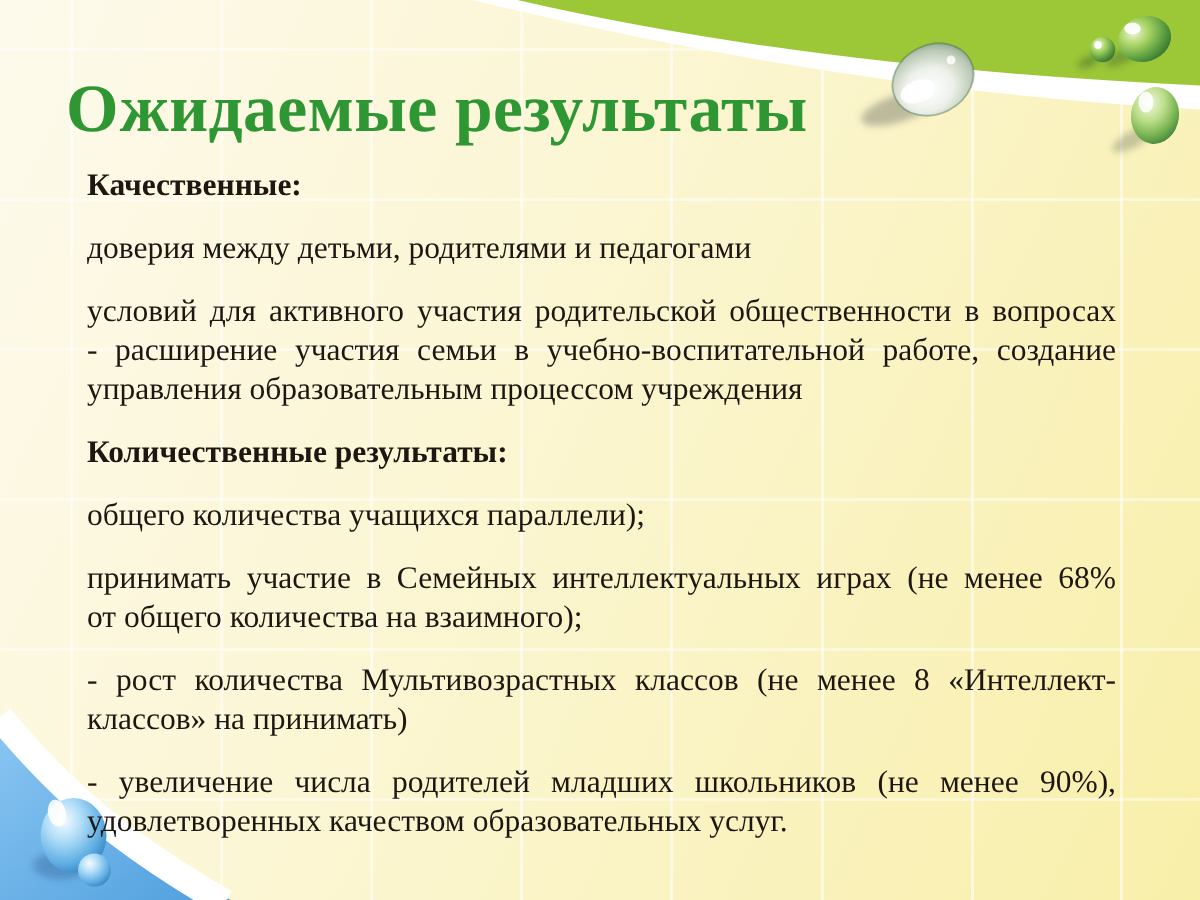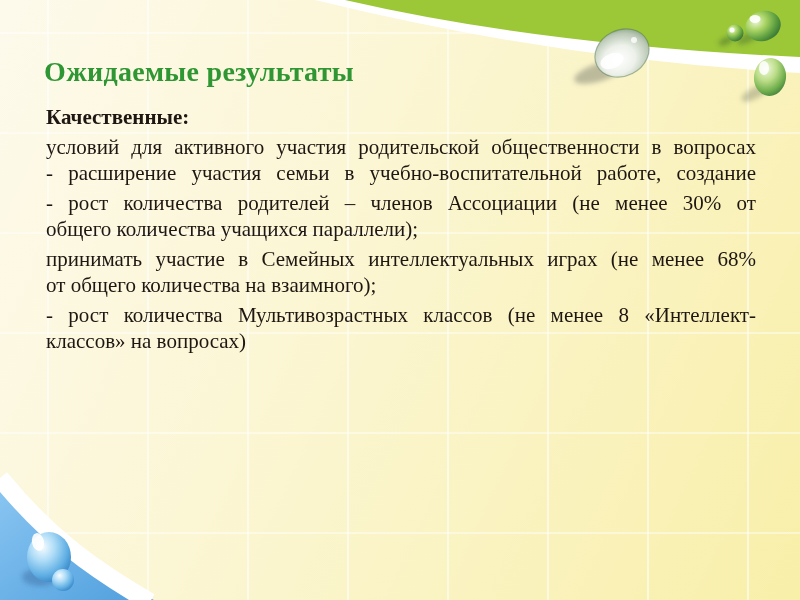--- a/index.html
+++ b/index.html
@@ -18,29 +18,29 @@
       linear-gradient(115deg,#FDFAEC 0%,#FBF5CE 50%,#F8EFA9 100%);
   }
   .swoosh{position:absolute;pointer-events:none;}
   .swoosh.tr{top:0;left:0;}
   .swoosh.bl{top:430px;left:0;}
   .content{
     position:absolute;left:42px;top:50px;width:718px;
   }
   .title{
     margin:0 0 10px 2px;
-    font-size:28px;line-height:44px;font-weight:bold;
+    font-size:45px;line-height:44px;font-weight:bold;
     color:var(--title-green);
     letter-spacing:.3px;
   }
   .bodytext{
     color:var(--body-text);
     font-size:21px;line-height:26px;
   }
-  .para{margin:4px;}
+  .para{margin:16px;}
   .para.bold{font-weight:bold;}
   .line{
     text-align:justify;
     text-align-last:justify;
     text-justify:inter-word;
   }
   .line.last{text-align-last:left;}
 </style>
 </head>
 <body style="--title-green: #2E9632; --body-text: #1E1611; --swoosh-green: #9CC737;">
@@ -129,33 +129,41 @@
     </g>
   </svg>
 
   <div class="content">
     <h1 class="title">Ожидаемые результаты</h1>
     <div class="bodytext">
         <div class="para bold">
           <div class="line last">Качественные:</div>
         </div>
         <div class="para">
+          <div class="line last">доверия между детьми, родителями и педагогами</div>
         </div>
         <div class="para">
           <div class="line">условий для активного участия родительской общественности в вопросах</div>
           <div class="line">- расширение участия семьи в учебно-воспитательной работе, создание</div>
+          <div class="line last">управления образовательным процессом учреждения</div>
+        </div>
+        <div class="para bold">
+          <div class="line last">Количественные результаты:</div>
         </div>
         <div class="para">
-          <div class="line">- рост количества родителей – членов Ассоциации  (не менее 30% от</div>
           <div class="line last">общего количества учащихся параллели);</div>
         </div>
         <div class="para">
           <div class="line">принимать участие в Семейных интеллектуальных играх (не менее 68%</div>
           <div class="line last">от общего количества на взаимного);</div>
         </div>
         <div class="para">
           <div class="line">- рост количества Мультивозрастных классов (не менее 8 «Интеллект-</div>
-          <div class="line last">классов» на вопросах)</div>
+          <div class="line last">классов» на принимать)</div>
+        </div>
+        <div class="para">
+          <div class="line">- увеличение числа родителей младших школьников (не менее 90%),</div>
+          <div class="line last">удовлетворенных качеством образовательных услуг.</div>
         </div>
       </div>
   </div>
 
 </div>
 
 </body></html>

